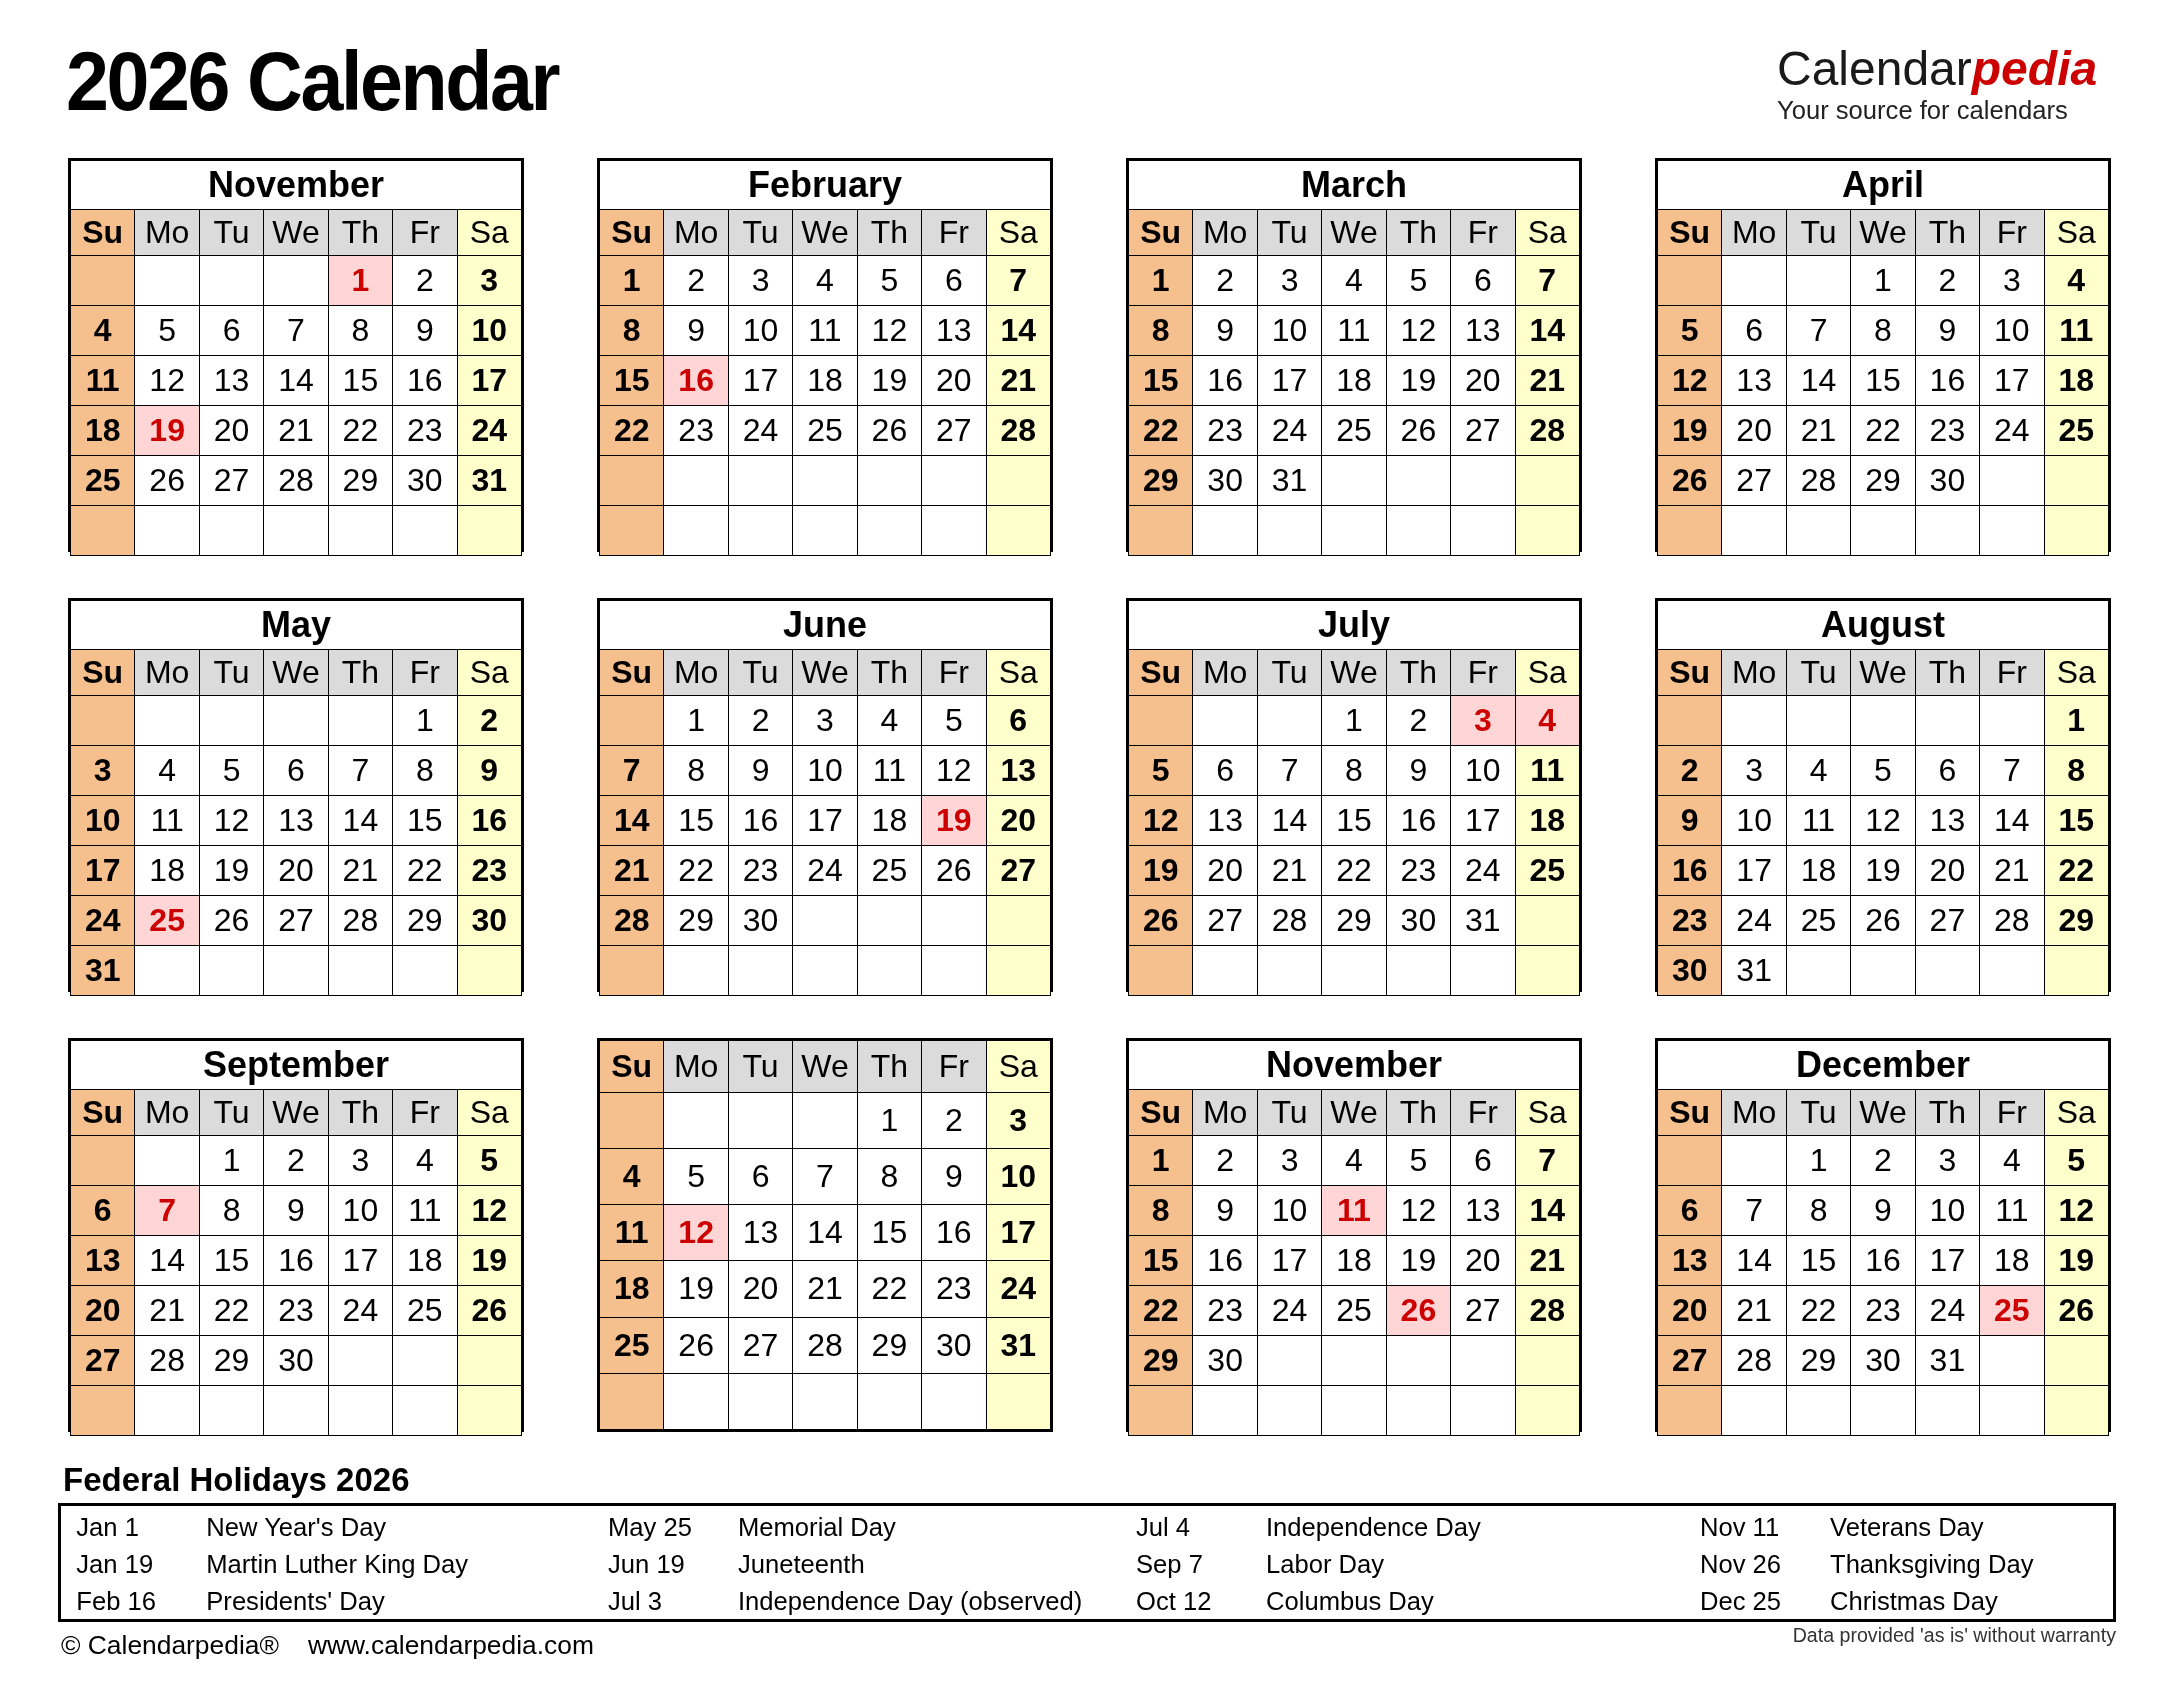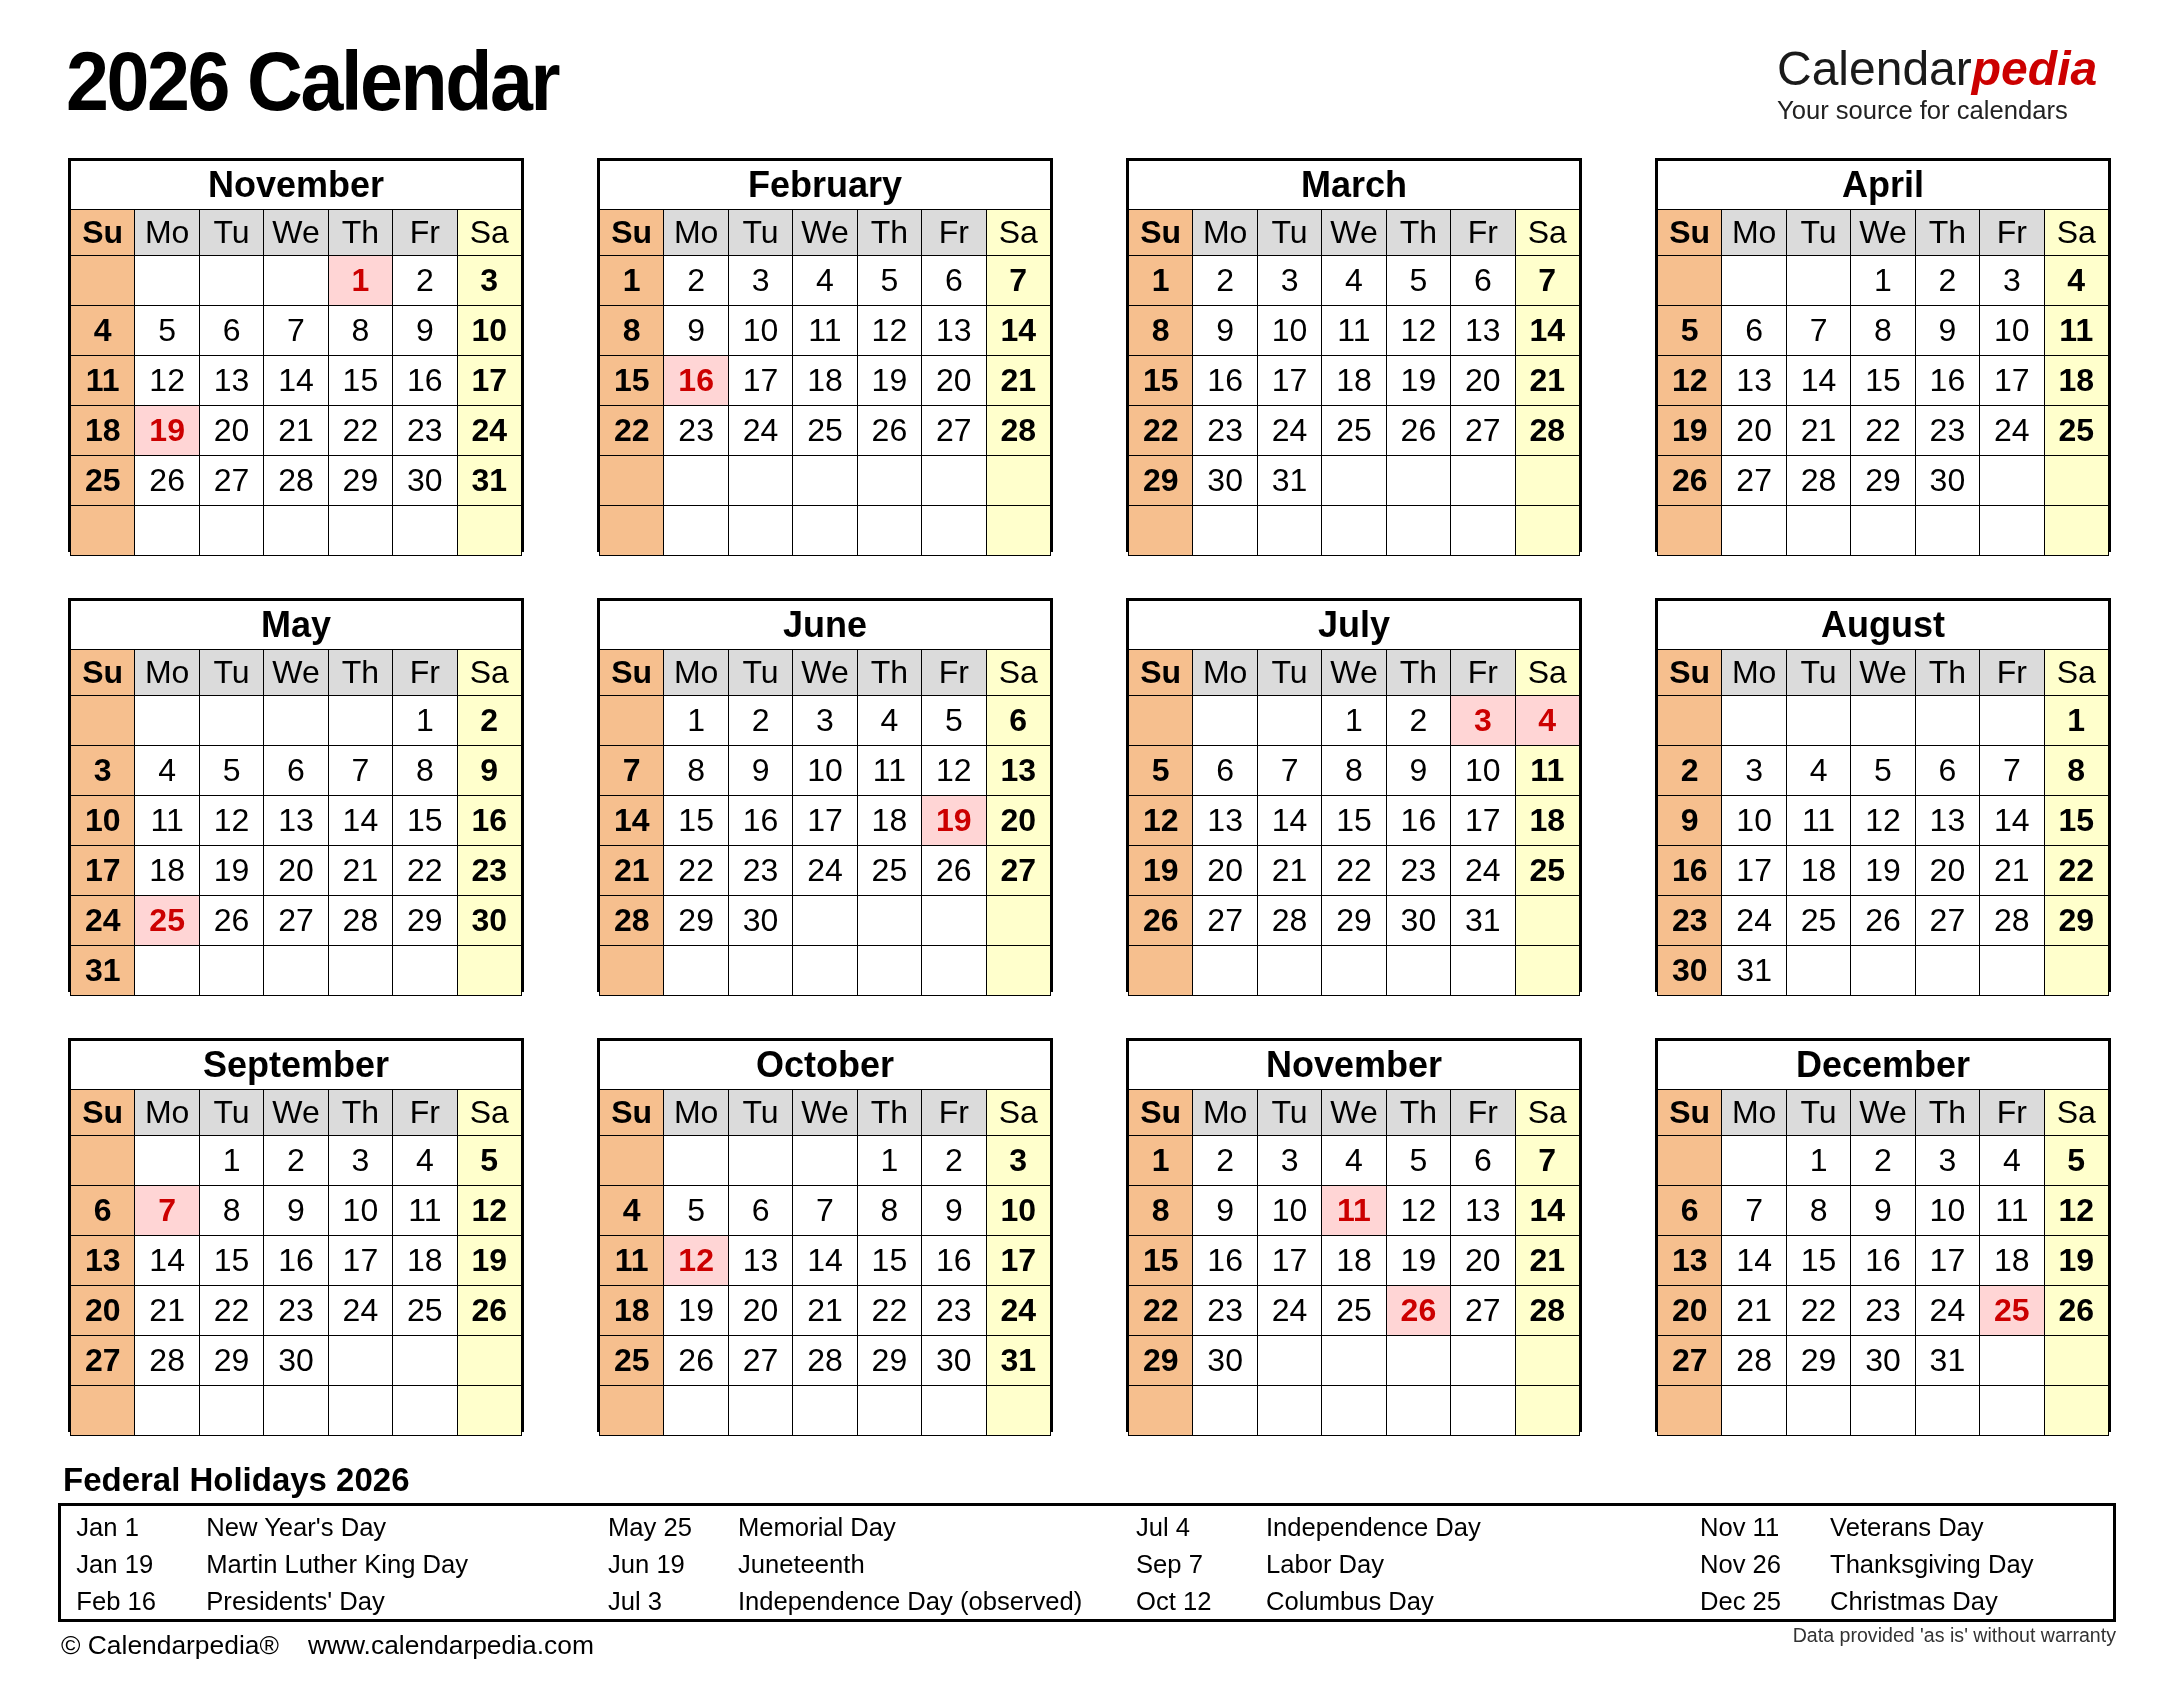--- a/index.html
+++ b/index.html
@@ -720,23 +720,20 @@
               <td></td>
               <td></td>
               <td class="sat"></td>
             </tr>
           </tbody>
         </table>
       </div>
       <div class="month">
         <table>
           <tbody>
-            <tr>
-              <th colspan="7" class="mtitle">October</th>
-            </tr>
             <tr class="dow">
               <th class="sun-h">Su</th>
               <th class="wd-h">Mo</th>
               <th class="wd-h">Tu</th>
               <th class="wd-h">We</th>
               <th class="wd-h">Th</th>
               <th class="wd-h">Fr</th>
               <th class="sat-h">Sa</th>
             </tr>
             <tr class="week">

